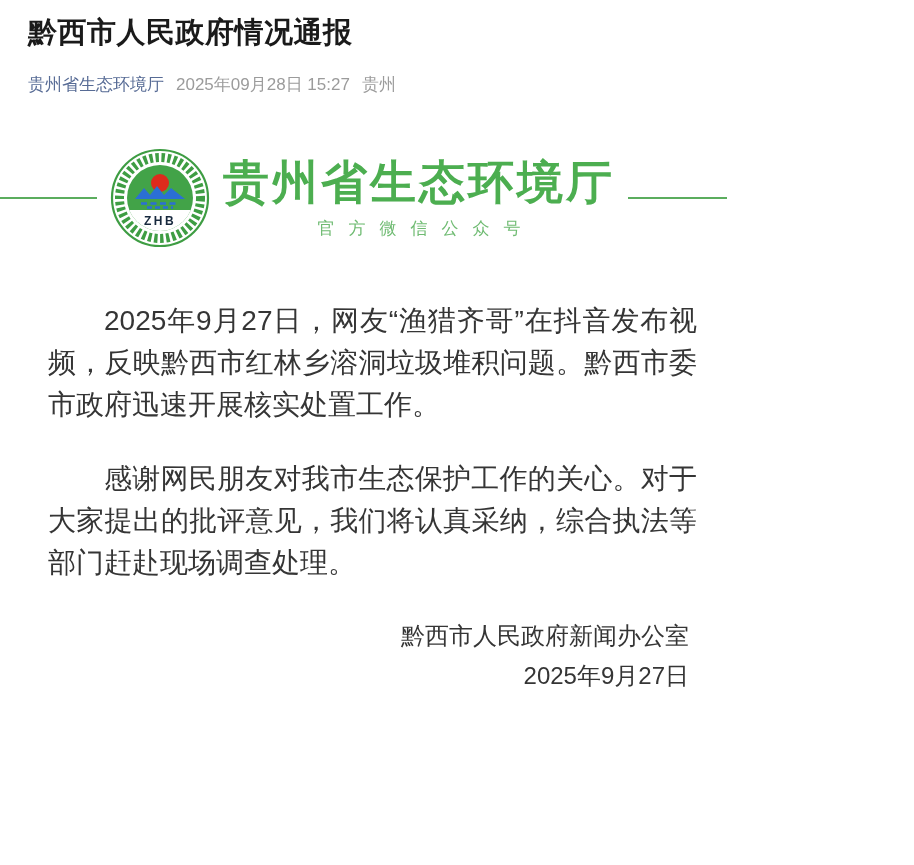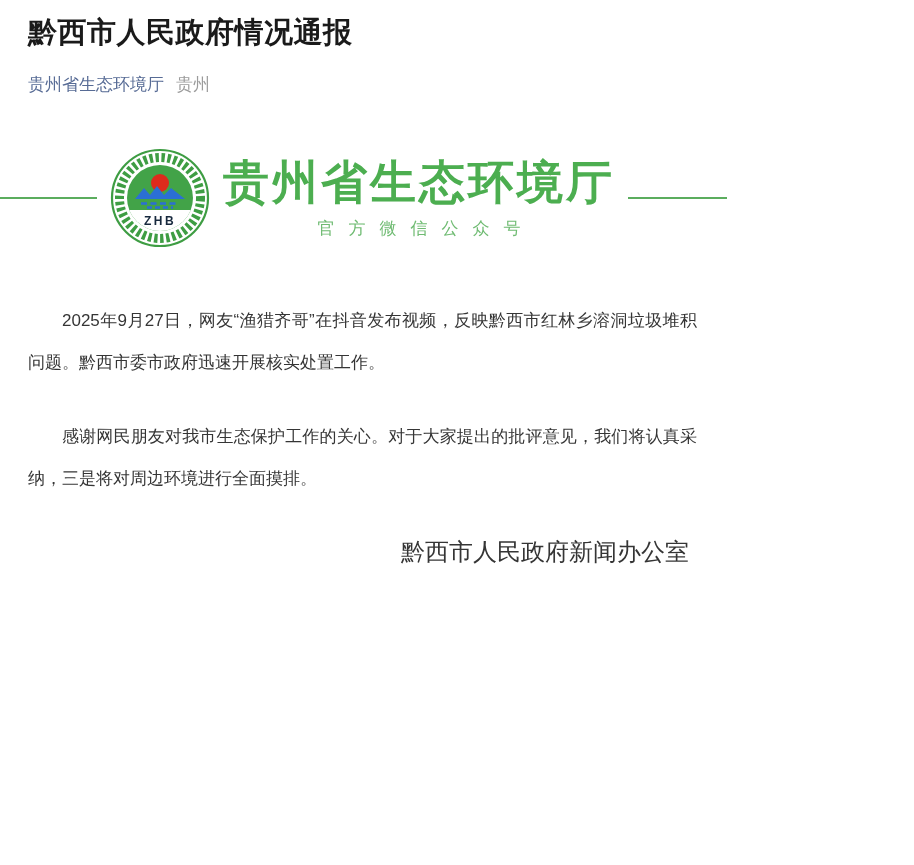--- a/index.html
+++ b/index.html
@@ -40,37 +40,38 @@
     font-size:46px;font-weight:bold;color:var(--accent-green);
     letter-spacing:3px;line-height:1.1;white-space:nowrap;
   }
   .banner-subtitle{
     margin-top:10px;font-size:17px;color:var(--subtitle-green);
     letter-spacing:14px;margin-right:-14px;white-space:nowrap;
   }
   
   .content{margin-top:46px;}
   .content p{
-    font-size:17px;line-height:42px;color:var(--body-color);
-    text-align:justify;text-indent:2em;margin-bottom:32px;
+    font-size:28px;line-height:42px;color:var(--body-color);
+    text-align:justify;text-indent:2em;margin-bottom:32px;margin-left:20px;
   }
   .signature{
     margin-top:2px;text-align:right;padding-right:8px;
     font-size:24px;line-height:40px;color:var(--body-color);
   }
 </style>
 </head>
 <body>
 
 <div class="page">
 
   <h1 class="article-title">黔西市人民政府情况通报</h1>
 
   <div class="meta-row">
     <span class="account-name">贵州省生态环境厅</span>
+    <span class="meta-gray">2025年09月28日 15:27</span>
     <span class="meta-gray">贵州</span>
   </div>
 
   <div class="banner">
     <div class="banner-line"></div>
 
     <svg class="banner-logo" viewBox="-50 -50 100 100" xmlns="http://www.w3.org/2000/svg">
       <defs>
         <clipPath id="disc">
             <circle cx="0" cy="0" r="33"></circle>
@@ -98,20 +99,21 @@
     <div class="banner-text">
       <div class="banner-title">贵州省生态环境厅</div>
       <div class="banner-subtitle">官方微信公众号</div>
     </div>
 
     <div class="banner-line"></div>
   </div>
 
   <div class="content">
     <p>2025年9月27日，网友“渔猎齐哥”在抖音发布视频，反映黔西市红林乡溶洞垃圾堆积问题。黔西市委市政府迅速开展核实处置工作。</p>
-    <p>感谢网民朋友对我市生态保护工作的关心。对于大家提出的批评意见，我们将认真采纳，三是将对周边环境进行全面摸排。</p>
+    <p>感谢网民朋友对我市生态保护工作的关心。对于大家提出的批评意见，我们将认真采纳，综合执法等部门赶赴现场调查处理。</p>
   </div>
 
   <div class="signature">
     <div>黔西市人民政府新闻办公室</div>
+    <div>2025年9月27日</div>
   </div>
 
 </div>
 
 </body></html>

